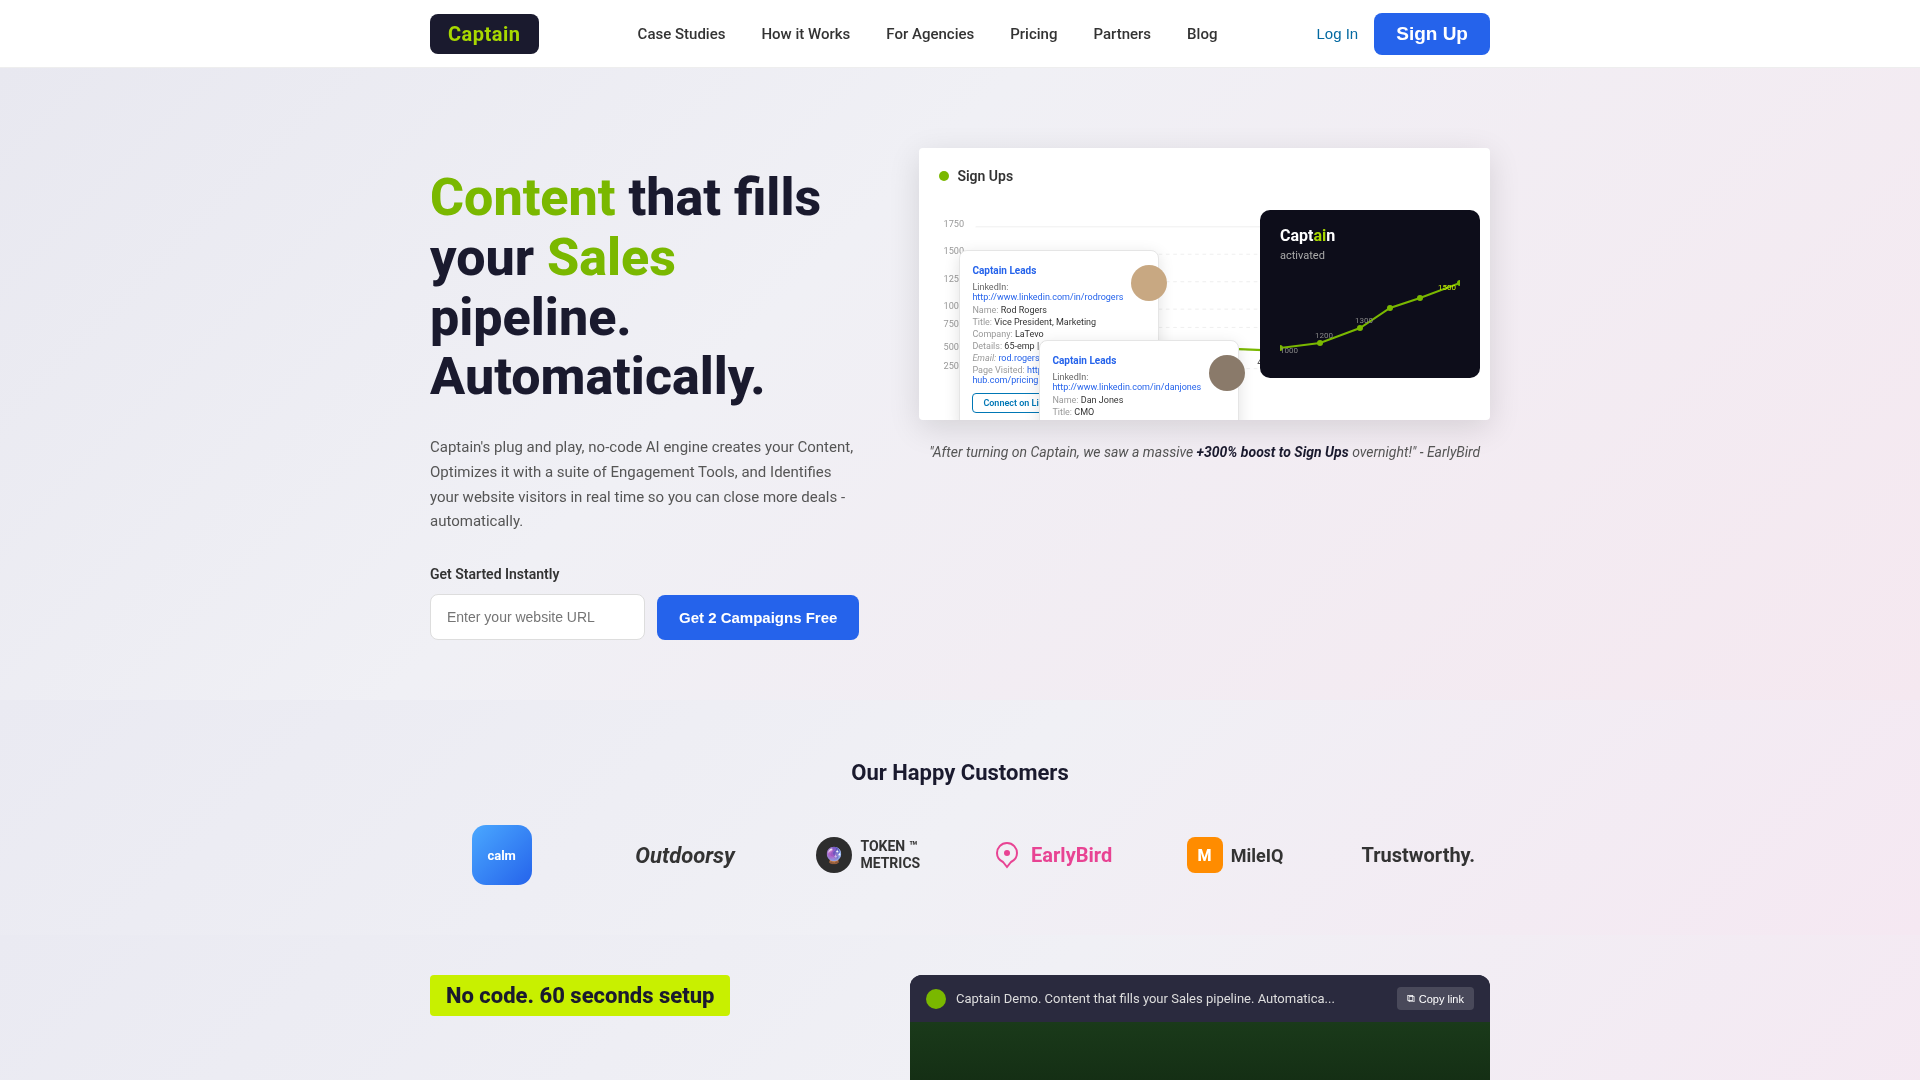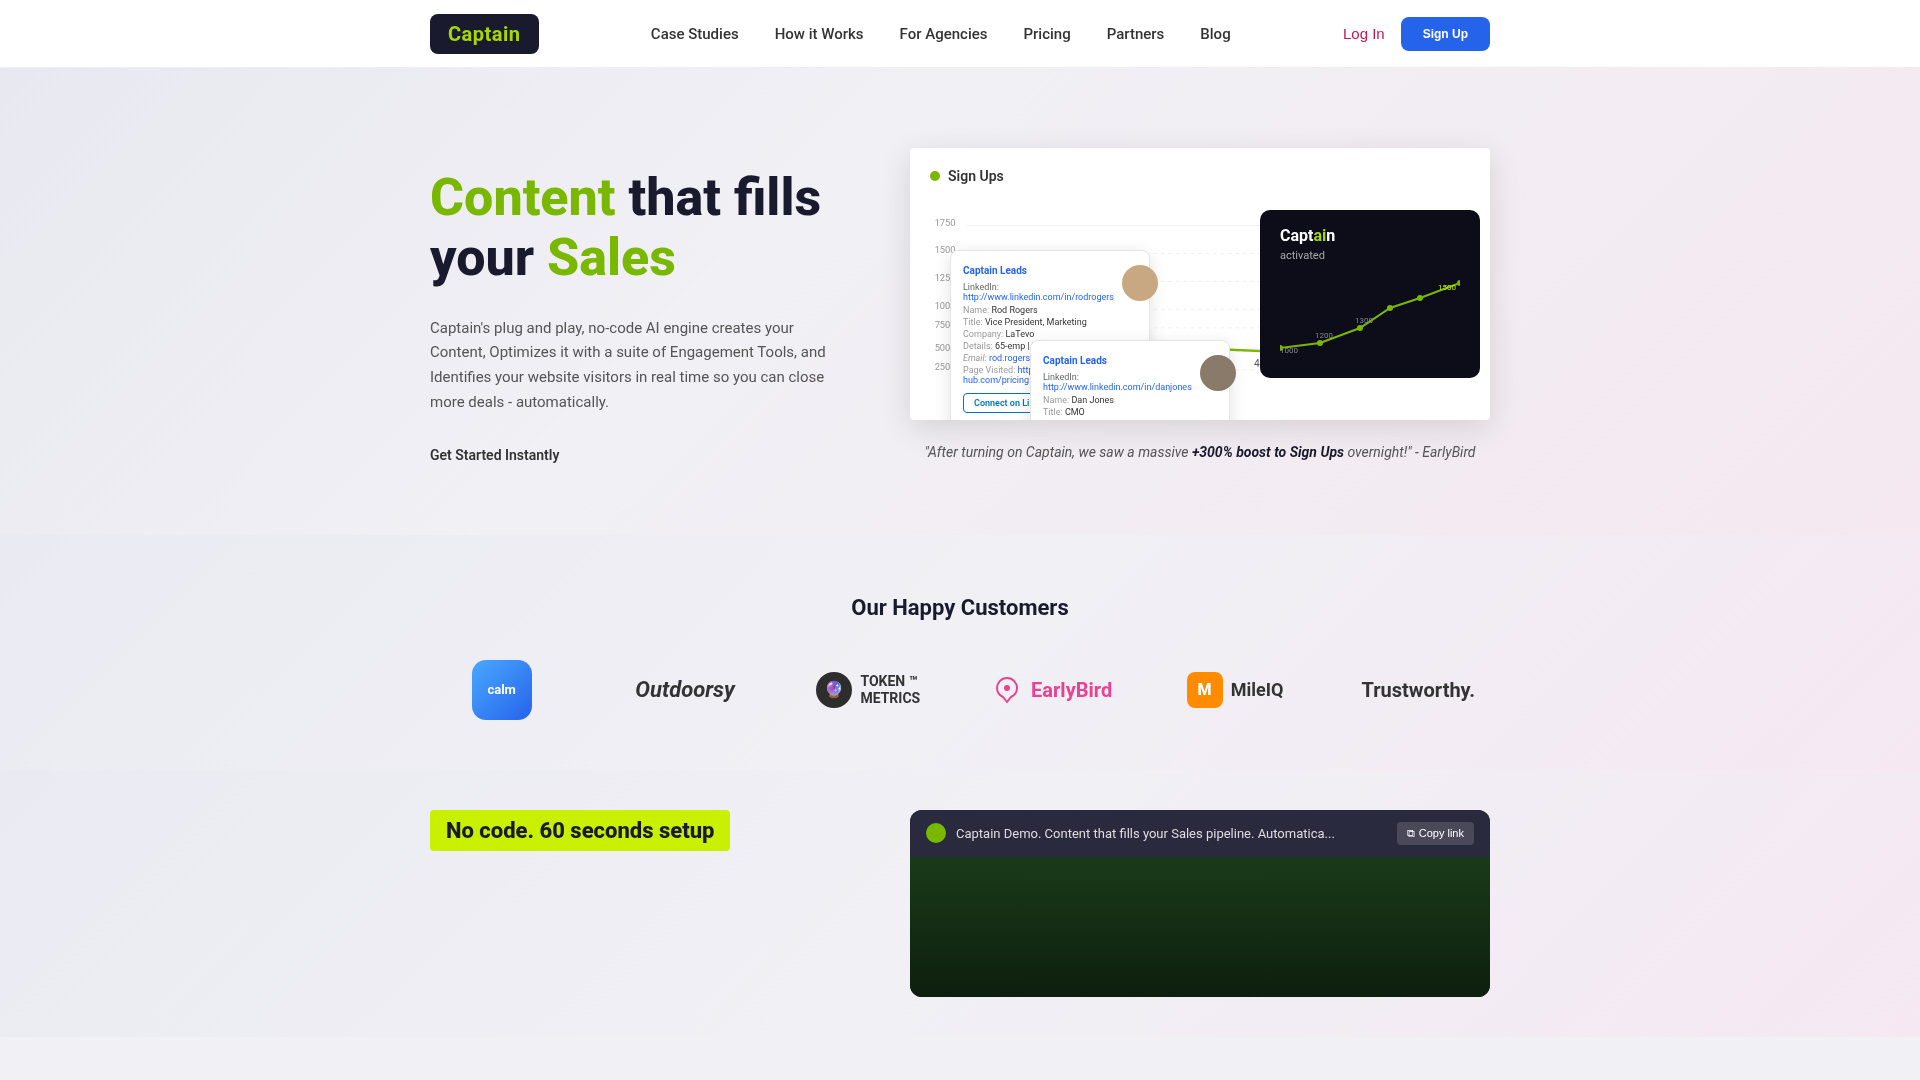--- a/index.html
+++ b/index.html
@@ -66,30 +66,30 @@
     .nav-actions {
       display: flex;
       gap: 16px;
       align-items: center;
     }
     .btn-login {
       background: none;
       border: none;
       font-size: 15px;
       font-weight: 500;
-      color: #be185d;
+      color: #0369a1;
       cursor: pointer;
     }
     .btn-signup {
       background: #2563eb;
       color: white;
       border: none;
       padding: 10px 22px;
       border-radius: 8px;
-      font-size: 12px;
+      font-size: 19px;
       font-weight: 600;
       cursor: pointer;
     }
 
     
     .main-wrapper {
       display: flex;
       justify-content: center;
       position: relative;
       z-index: 1;
@@ -479,24 +479,28 @@
       <button class="btn-signup">Sign Up</button>
     </div>
   </div>
 </nav>
 
 <div class="main-wrapper">
   <div class="main-inner">
 
     <div class="hero-left">
       <h1 class="hero-title">
-        <span class="green">Content</span><span> that fills<br>your </span><span class="green">Sales</span><br>
+        <span class="green">Content</span><span> that fills<br>your </span><span class="green">Sales</span><br><span>pipeline.<br>Automatically.</span>
       </h1>
       <p class="hero-desc">Captain's plug and play, no-code AI engine creates your Content, Optimizes it with a suite of Engagement Tools, and Identifies your website visitors in real time so you can close more deals - automatically.</p>
       <p class="get-started-label">Get Started Instantly</p>
+      <div class="cta-row">
+        <input class="url-input" type="text" placeholder="Enter your website URL" style="">
+        <button class="btn-cta">Get 2 Campaigns Free</button>
+      </div>
     </div>
 
     <div class="hero-right">
       <div class="dashboard-mockup">
         <div class="chart-header">
           <div class="green-dot"></div>
           <span class="chart-title">Sign Ups</span>
         </div>
         <div class="chart-area" style="position:relative;">
           

